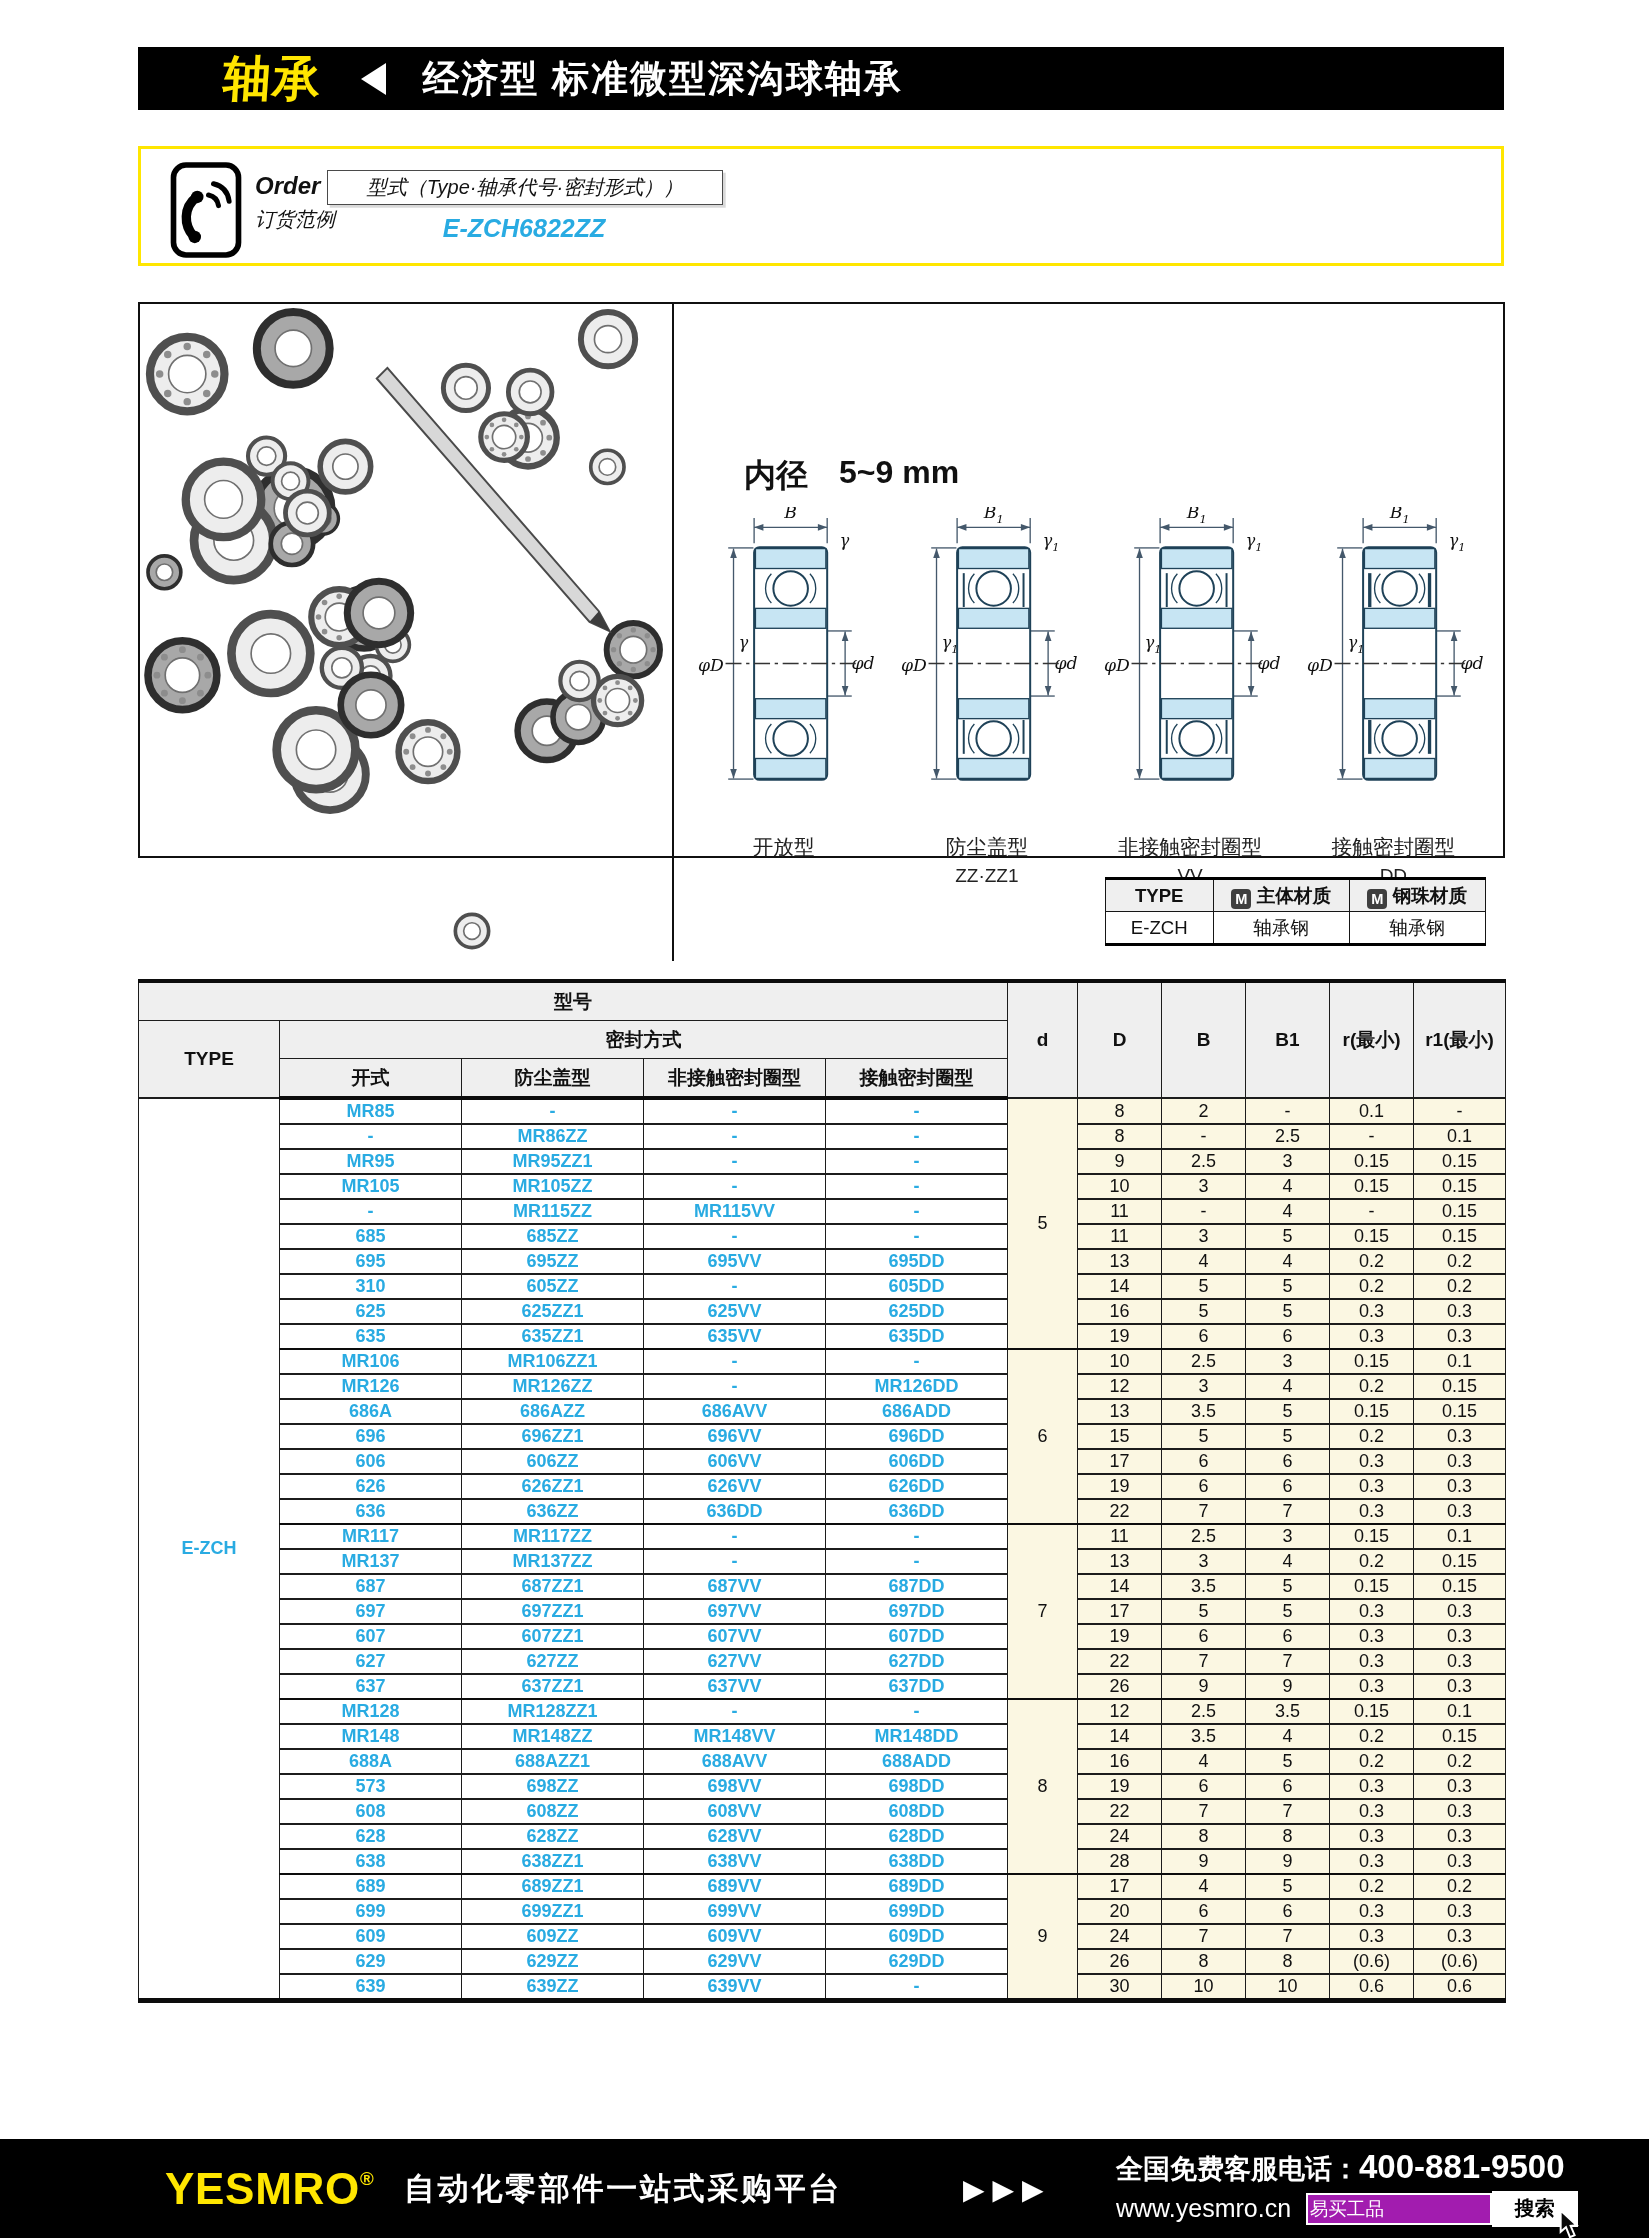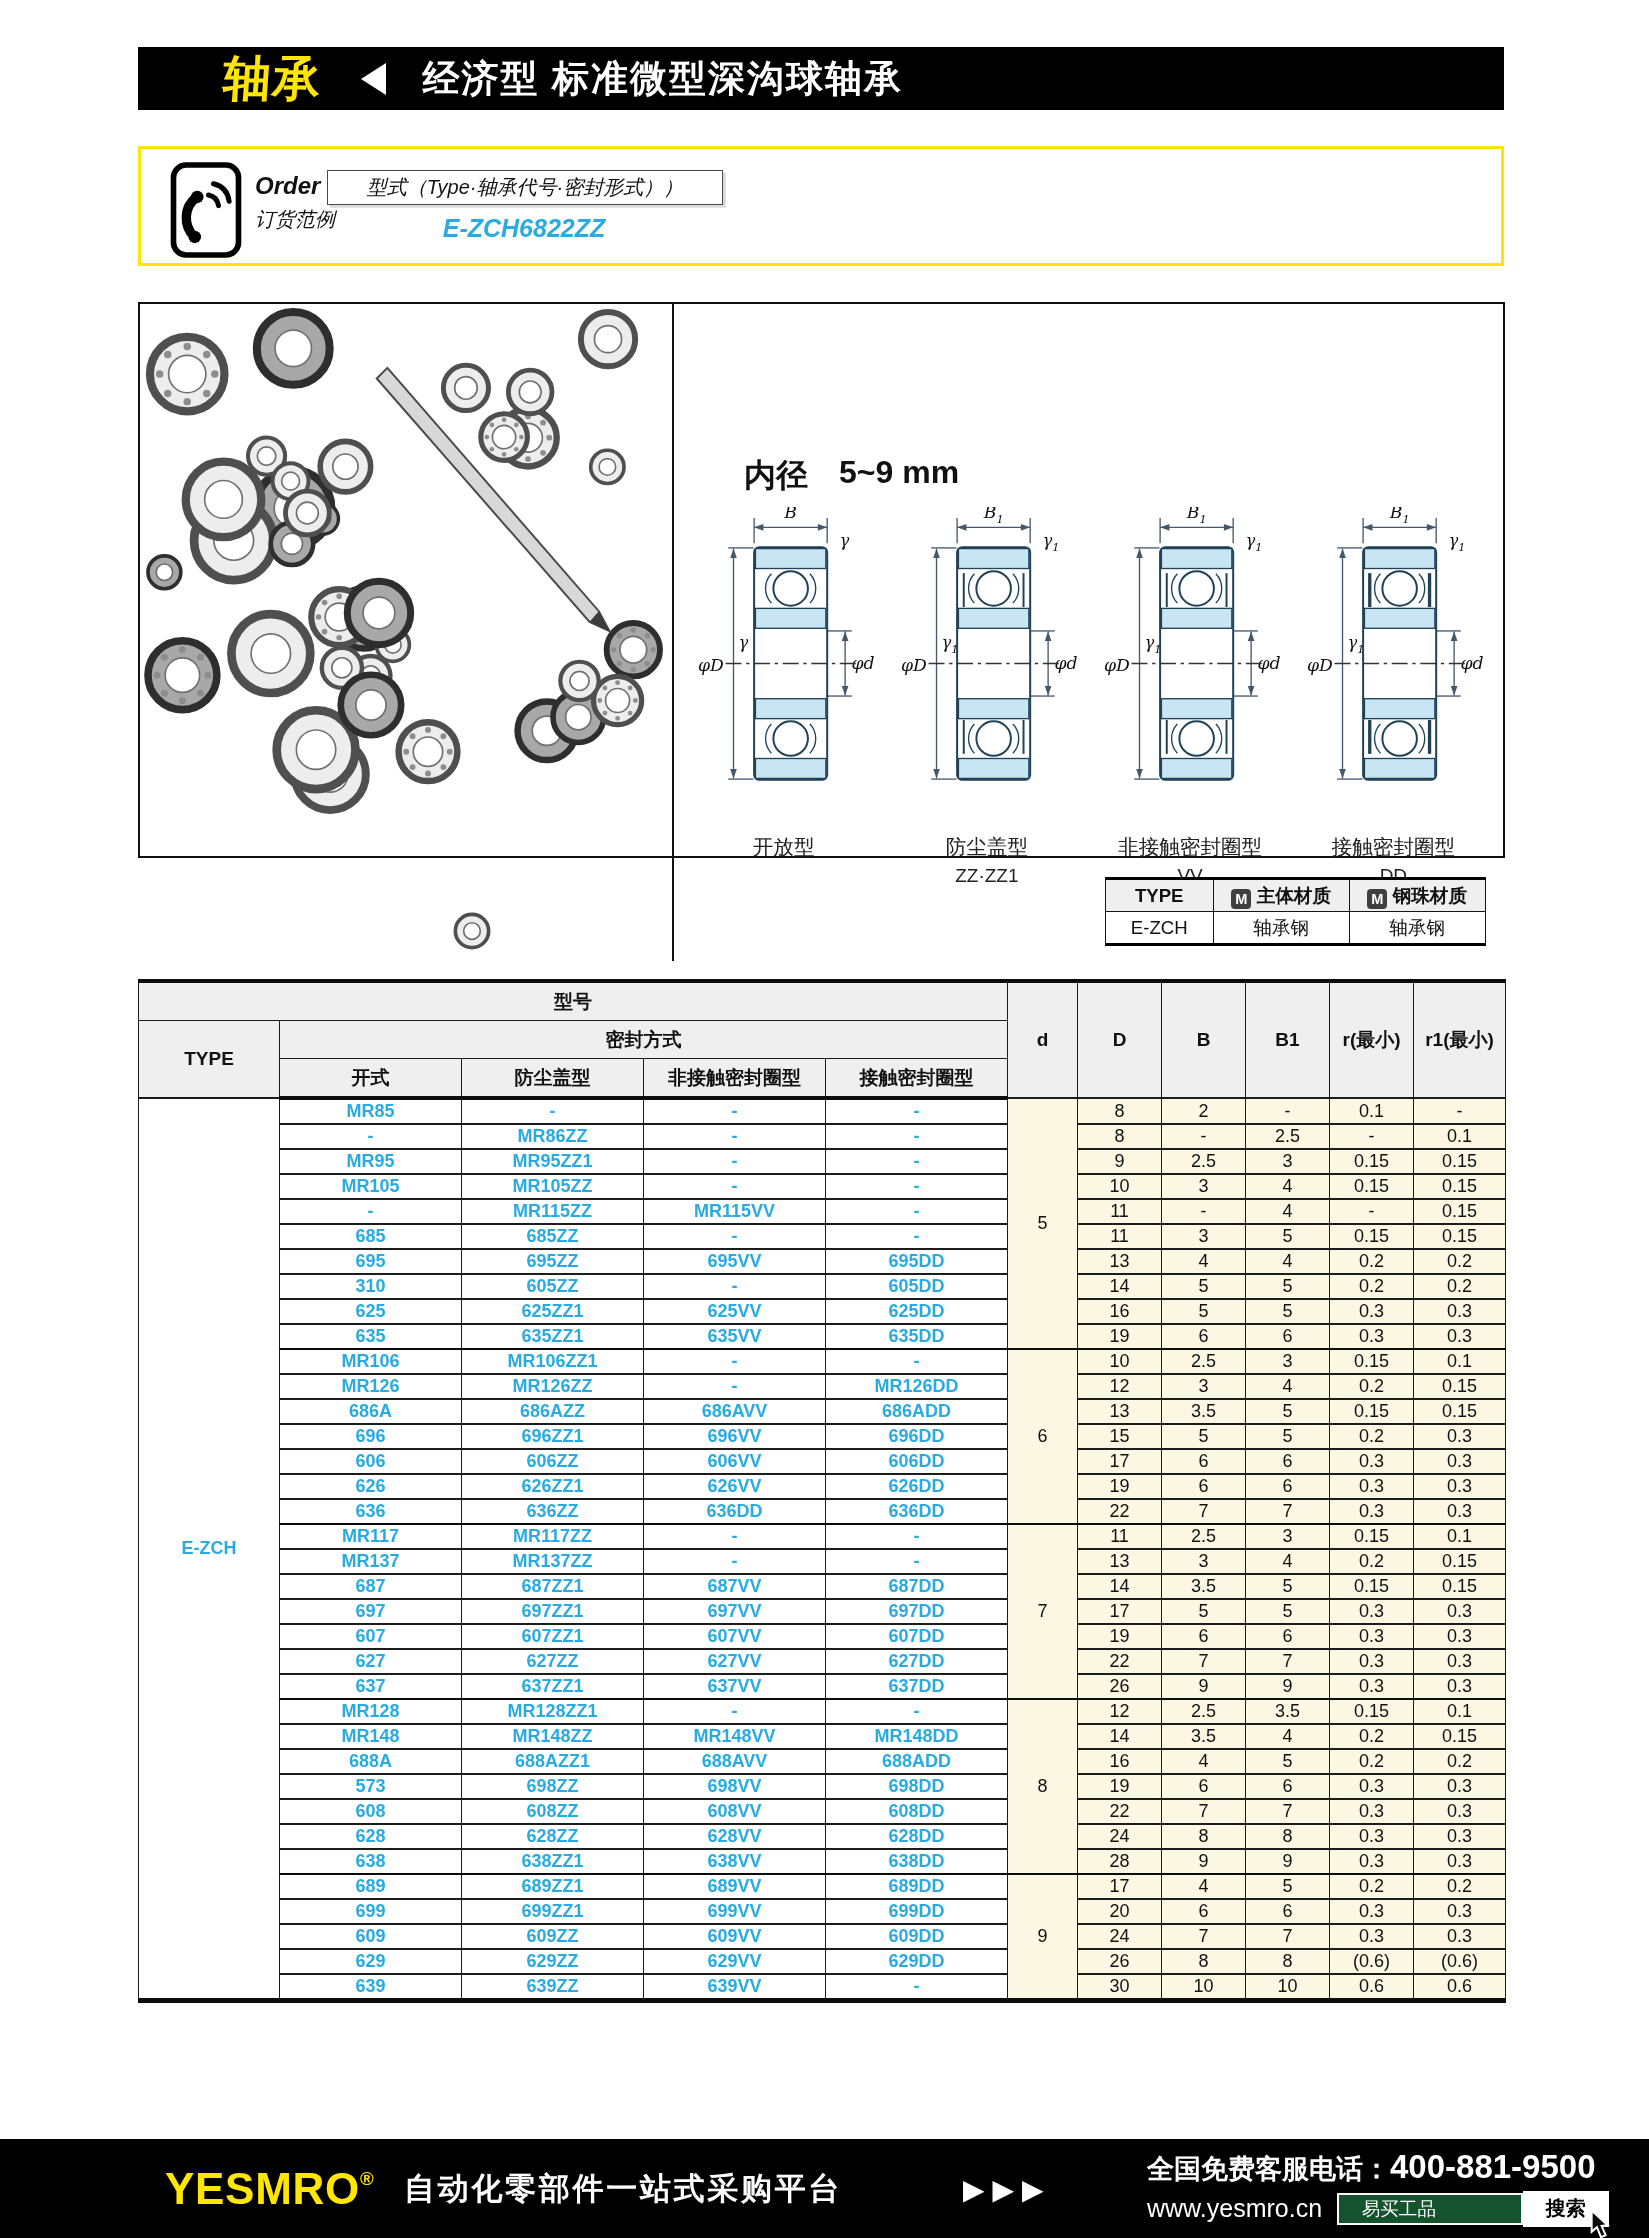--- a/index.html
+++ b/index.html
@@ -71,27 +71,27 @@
 
   
   .footer { position:absolute; left:0; top:2139px; width:1649px; height:100px; background:#000; }
   .f-logo { position:absolute; left:165px; top:50%; transform:translateY(-50%);
     font-size:44px; font-weight:bold; color:#FFE600; letter-spacing:0.7px; }
   .f-reg { font-size:18.6px; vertical-align:18.6px; }
   .f-tagline { position:absolute; left:404px; top:50%; transform:translateY(-50%);
     font-size:31px; font-weight:bold; color:#fff; letter-spacing:2.7px; }
   .f-arrows { position:absolute; left:963px; top:50%; transform:translateY(-50%);
     font-size:28px; color:#fff; letter-spacing:8px; }
-  .f-right { position:absolute; left:1147px; top:8.6px; color:#fff; }
+  .f-right { position:absolute; left:1116px; top:8.6px; color:#fff; }
   .f-hotline { font-size:27px; font-weight:bold; white-space:nowrap; }
   .f-hotline .f-number { font-size:33px; }
   .f-row2 { margin-top:4px; display:flex; align-items:center; }
   .f-site { font-size:25px; margin-right:14.6px; }
-  .f-search-box { width:186px; height:32px; border:2px solid #fff; background:#14532d;
-    display:flex; align-items:center; padding-left:23px; font-size:18.6px; color:#fff; box-sizing:border-box; }
+  .f-search-box { width:186px; height:32px; border:2px solid #fff; background:#a21caf;
+    display:flex; align-items:center; padding-left:2px; font-size:18.6px; color:#fff; box-sizing:border-box; }
   .f-search-btn { width:86px; height:36px; background:#fff; color:#000; font-size:20px; font-weight:bold;
     display:flex; align-items:center; justify-content:center; position:relative; }
   .f-cursor { position:absolute; right:-2.7px; bottom:-13.3px; }
 </style>
 </head>
 <body>
 
 <div class="top-bar">
   <div class="top-badge">轴承</div>
   <div class="top-arrow"></div>

